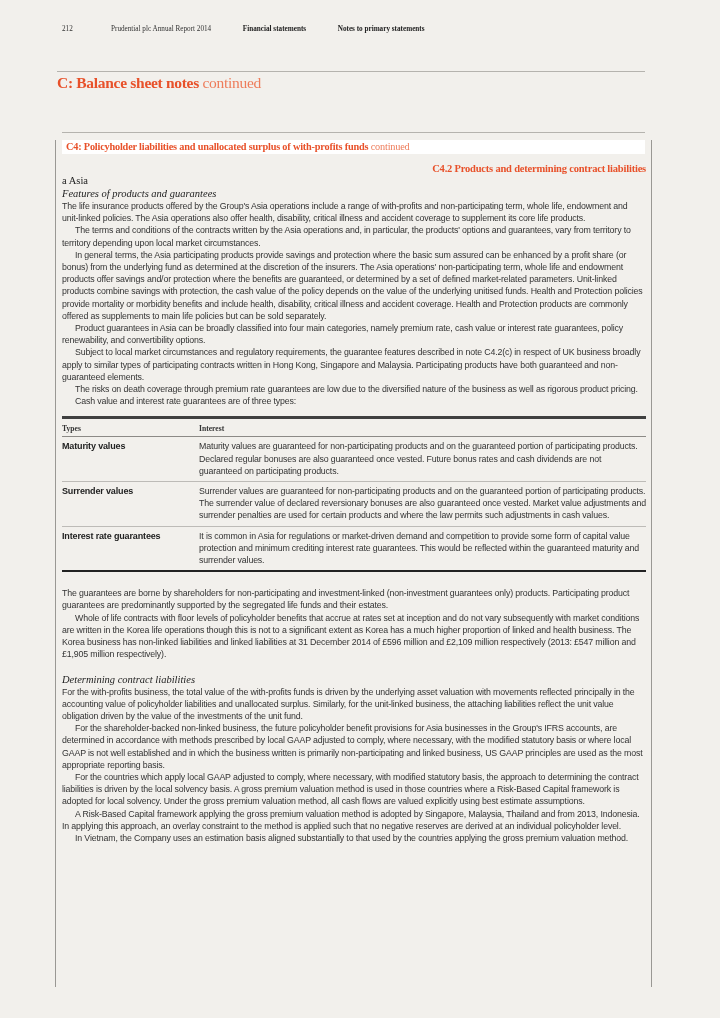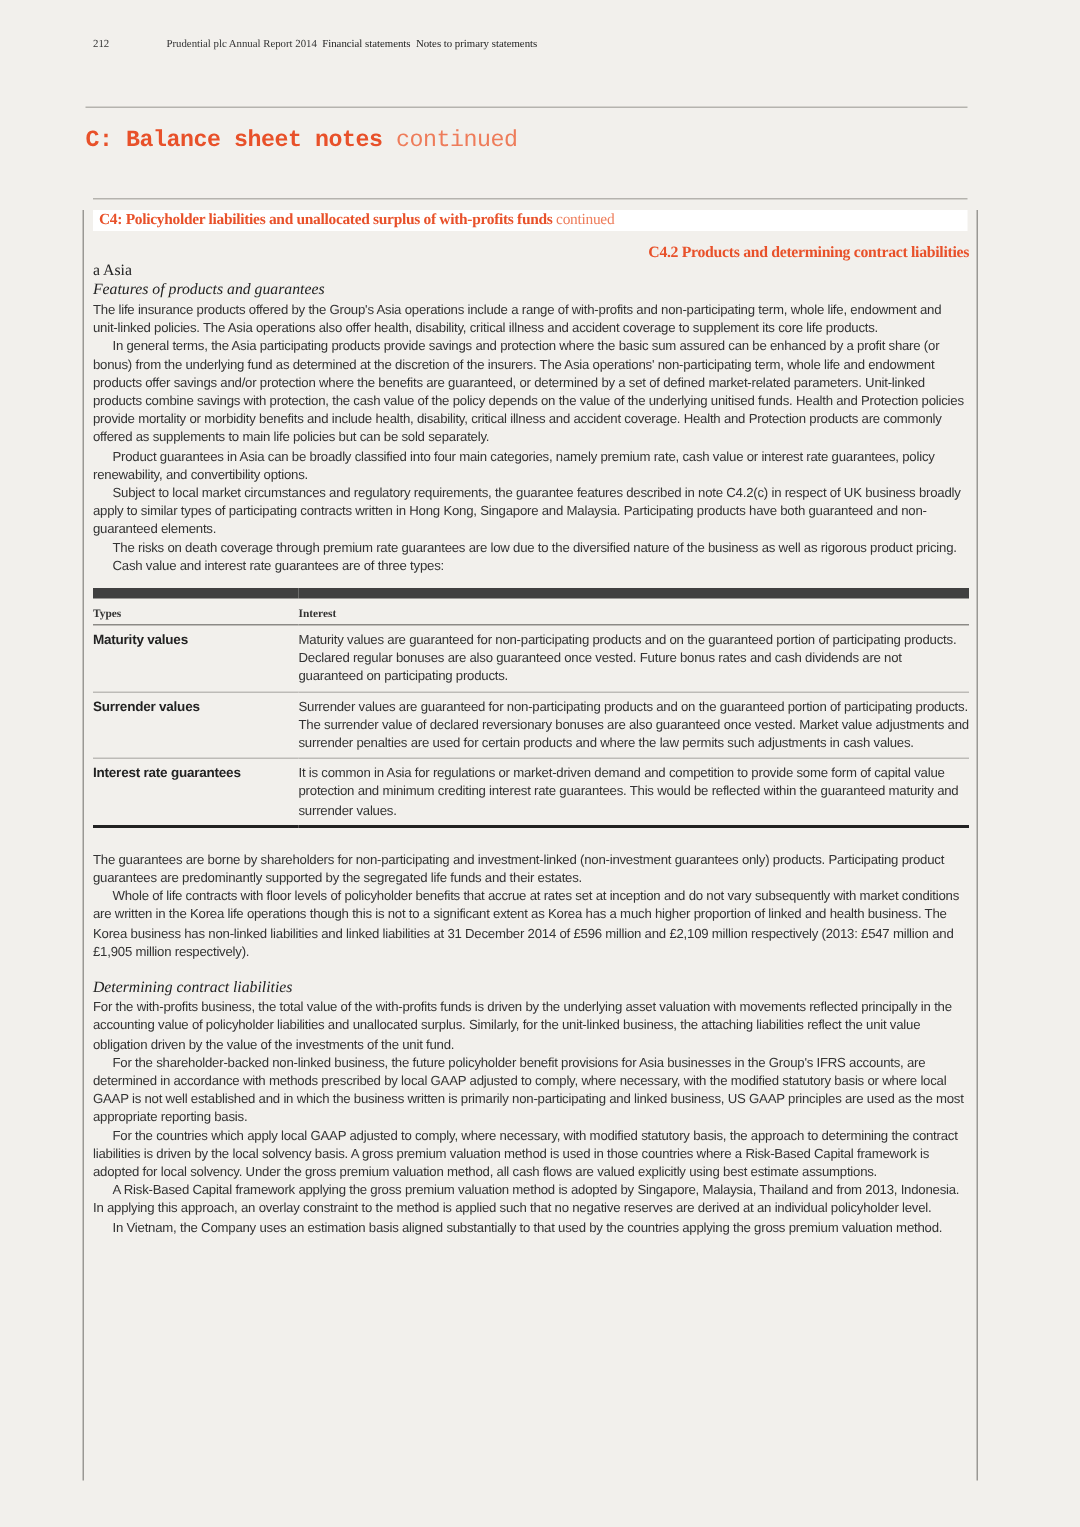--- a/index.html
+++ b/index.html
@@ -5,25 +5,25 @@
   html, body { margin: 0; padding: 0; }
   body {
     width: 720px; height: 1018px; background: #f2f0ec; position: relative; overflow: hidden;
     font-family: "Liberation Sans", "DejaVu Sans", sans-serif; color: #2a2a2a;
   }
   .running-head {
     position: absolute; top: 25px; left: 62px; font-size: 7.2px; color: #333;
     font-family: "Liberation Serif", serif;
   }
   .running-head .pg { display: inline-block; width: 49px; }
-  .running-head b { font-weight: normal; color: #222; }
+  .running-head b { font-weight: bold; color: #222; margin-left: 28px; }
   .rule-top { position: absolute; left: 57px; top: 71px; width: 588px; height: 1px; background: #b5b3ae; }
   .section-title {
-    position: absolute; left: 57px; top: 84px; font-size: 15.5px; color: #e8512a;
-    font-family: Liberation Mono, monospace; letter-spacing: -0.3px;
+    position: absolute; left: 57px; top: 74px; font-size: 15.5px; color: #e8512a;
+    font-family: Liberation Serif, serif; letter-spacing: -0.3px;
   }
   .section-title b { font-weight: bold; }
   .section-title span.cont { font-weight: normal; color: #ee7c5a; }
   .rule-2 { position: absolute; left: 62px; top: 132px; width: 583px; height: 1px; background: #b5b3ae; }
   .vbar-left { position: absolute; left: 55px; top: 140px; width: 1px; height: 847px; background: #9a9894; }
   .vbar-right { position: absolute; left: 651px; top: 140px; width: 1px; height: 847px; background: #9a9894; }
   .subhead-band {
     position: absolute; left: 62px; top: 140px; width: 583px; height: 14px; background: #ffffff;
   }
   .subhead {
@@ -32,21 +32,21 @@
   }
   .subhead .cont { font-weight: normal; color: #ee7c5a; }
   .content { position: absolute; left: 62px; top: 162px; width: 584px; }
   .h-c42 { font-family: "Liberation Serif", serif; font-weight: bold; color: #e8512a; font-size: 10.5px; line-height: 13px; letter-spacing: -0.2px; text-align: right; }
   .h-asia { font-family: "Liberation Serif", serif; font-size: 10.5px; line-height: 12px; color: #222; }
   .h-ital { font-family: "Liberation Serif", serif; font-style: italic; font-weight: normal; font-size: 10.5px; line-height: 13px; color: #222; }
   p { margin: 0; font-size: 8.8px; line-height: 12.2px; color: #333; letter-spacing: -0.15px; }
   p.ind { text-indent: 13px; }
   table.types {
     width: 584px; border-collapse: collapse; margin-top: 9px; margin-bottom: 15px;
-    border-top: 7px solid #404040; border-bottom: 2px solid #222;
+    border-top: 3px solid #404040; border-bottom: 2px solid #222;
   }
   table.types th {
     text-align: left; font-family: "Liberation Serif", serif; font-size: 7.6px; font-weight: bold;
     padding: 5px 0 3px 0; color: #333; border-bottom: 1px solid #8c8a86;
   }
   table.types td {
     vertical-align: top; font-size: 8.8px; line-height: 12.2px; padding: 3px 0 4px 0; color: #333;
     border-bottom: 1px solid #bdbbb7; letter-spacing: -0.15px;
   }
   table.types tr:last-child td { border-bottom: none; }
@@ -74,20 +74,21 @@
 <div class="subhead">
   <span>C4: Policyholder liabilities and unallocated surplus of with-profits funds</span><span class="cont"> continued</span>
 </div>
 
 <div class="content">
   <div class="h-c42">C4.2 Products and determining contract liabilities</div>
   <div class="h-asia">a  Asia</div>
   <div class="h-ital">Features of products and guarantees</div>
 
   <p>The life insurance products offered by the Group's Asia operations include a range of with-profits and non-participating term, whole life, endowment and unit-linked policies. The Asia operations also offer health, disability, critical illness and accident coverage to supplement its core life products.</p>
+  <p class="ind">The terms and conditions of the contracts written by the Asia operations and, in particular, the products' options and guarantees, vary from territory to territory depending upon local market circumstances.</p>
   <p class="ind">In general terms, the Asia participating products provide savings and protection where the basic sum assured can be enhanced by a profit share (or bonus) from the underlying fund as determined at the discretion of the insurers. The Asia operations' non-participating term, whole life and endowment products offer savings and/or protection where the benefits are guaranteed, or determined by a set of defined market-related parameters. Unit-linked products combine savings with protection, the cash value of the policy depends on the value of the underlying unitised funds. Health and Protection policies provide mortality or morbidity benefits and include health, disability, critical illness and accident coverage. Health and Protection products are commonly offered as supplements to main life policies but can be sold separately.</p>
   <p class="ind">Product guarantees in Asia can be broadly classified into four main categories, namely premium rate, cash value or interest rate guarantees, policy renewability, and convertibility options.</p>
   <p class="ind">Subject to local market circumstances and regulatory requirements, the guarantee features described in note C4.2(c) in respect of UK business broadly apply to similar types of participating contracts written in Hong Kong, Singapore and Malaysia. Participating products have both guaranteed and non-guaranteed elements.</p>
   <p class="ind">The risks on death coverage through premium rate guarantees are low due to the diversified nature of the business as well as rigorous product pricing.</p>
   <p class="ind">Cash value and interest rate guarantees are of three types:</p>
 
   <table class="types">
     <thead>
       <tr>
         <th>Types</th>

